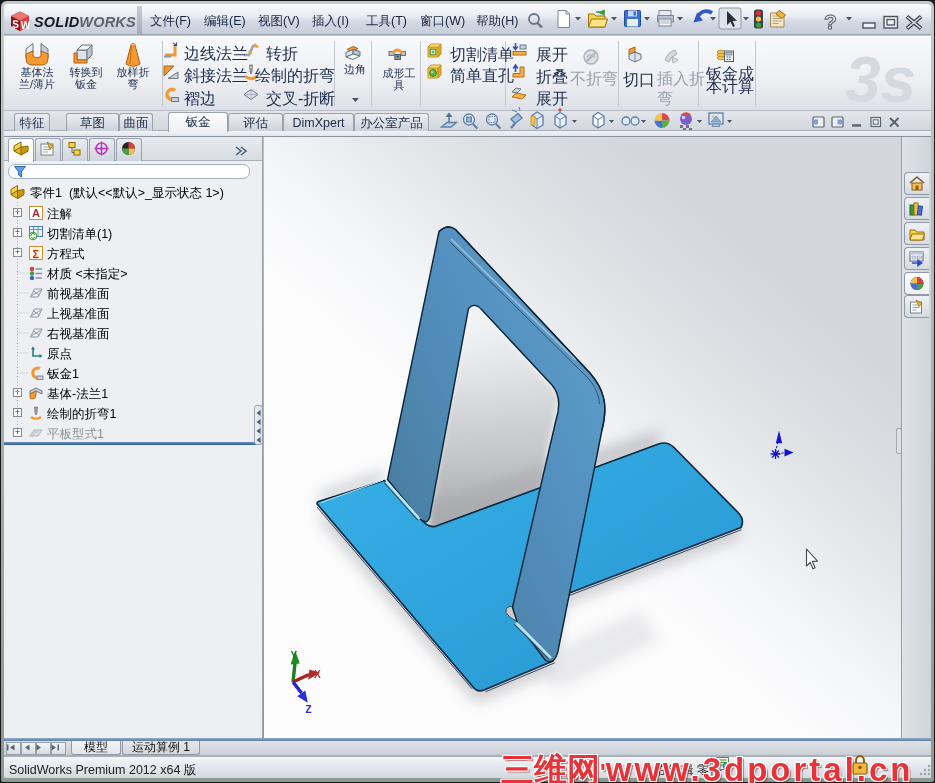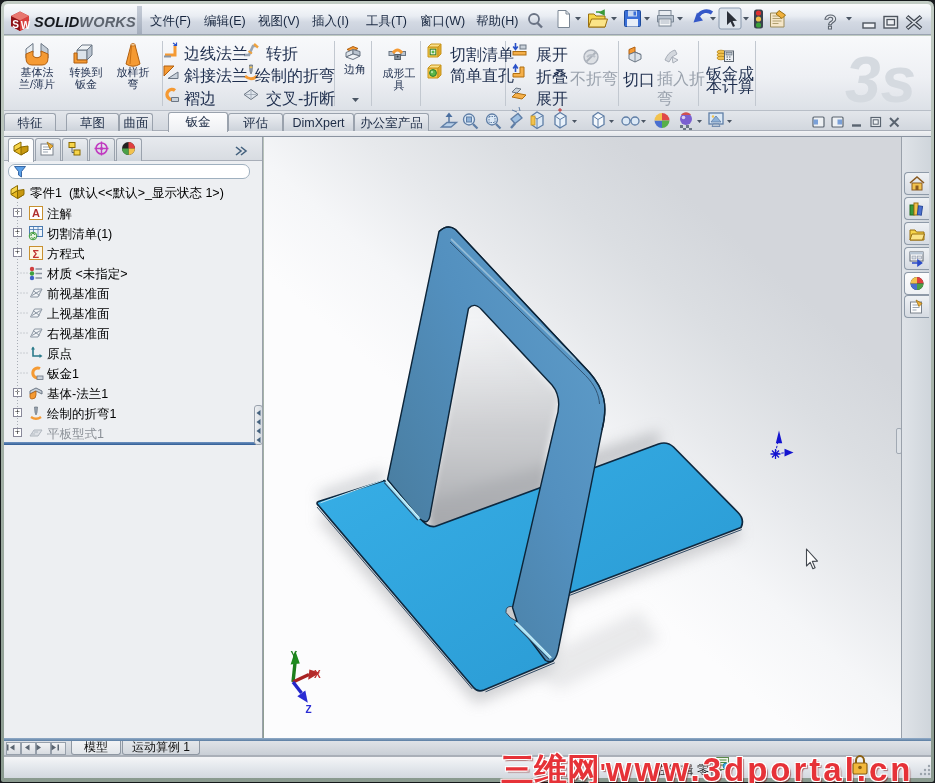--- a/index.html
+++ b/index.html
@@ -202,21 +202,21 @@
 <div class="smtxt" style="left:450px;top:66px">简单直孔</div>
 <div class="smtxt" style="left:536px;top:45px">展开</div>
 <div class="smtxt" style="left:536px;top:67px">折叠</div>
 <div class="smtxt" style="left:536px;top:89px">展开</div>
 <div class="smtxt gray" style="left:570px;top:69px">不折弯</div>
 <div class="smtxt" style="left:623px;top:70px">切口</div>
 <div class="smtxt gray" style="left:657px;top:69px;text-align:left;line-height:20px">插入折<br>弯</div>
 <div class="smtxt" style="left:706px;top:68px;line-height:12.5px">钣金成<br>本计算</div>
 <div id="tabbar"></div>
 <div id="substrip"></div>
-<div class="tab" style="left:4px;width:52px">特征</div>
+<div class="tab" style="left:14px;width:36px">特征</div>
 <div class="tab" style="left:66px;width:53px">草图</div>
 <div class="tab" style="left:119px;width:34px">曲面</div>
 <div class="tab active" style="left:168px;width:60px">钣金</div>
 <div class="tab" style="left:228px;width:55px">评估</div>
 <div class="tab" style="left:283px;width:71px">DimXpert</div>
 <div class="tab" style="left:354px;width:75px">办公室产品</div>
 <svg class="abs" style="left:0;top:0" width="935" height="140" viewBox="0 0 935 140">
 
  <g stroke="#5f7ea6" fill="none" stroke-width="1.3" transform="translate(0,-2)">
 
@@ -652,20 +652,21 @@
 <div id="bluesplit"></div>
 <div id="mtabs">
  <div class="vcr" style="left:2px"></div>
  <div class="vcr" style="left:17px"></div>
  <div class="vcr" style="left:47px"></div>
  <div class="vcr" style="left:32px"></div>
  <div class="mtab" style="left:67px;width:50px;background:linear-gradient(180deg,#f2f3f5,#e2e6ea)">模型</div>
  <div class="mtab" style="left:118px;width:78px;background:linear-gradient(180deg,#e4e7eb,#d2d7dd)">运动算例 1</div>
 </div>
 <div id="statusbar">
+ <div class="abs" style="left:5px;top:5px">SolidWorks Premium 2012 x64 版</div>
  <div class="abs" style="left:652px;top:5px">在编辑 零件</div>
 </div>
 <svg class="abs" style="left:0;top:0" width="935" height="783" viewBox="0 0 935 783"> 
     <g transform="translate(716,757)">
   <rect x="0.5" y="0.5" width="12" height="12" fill="#eef4ea" stroke="#5a8a4a"></rect>
   <path d="M2.5,3 h8 M2.5,5.5 h8 M2.5,8 h5" stroke="#4a8a3a" stroke-width="1"></path>
   <circle cx="10" cy="9" r="3" fill="#3ab0e8" stroke="#1a6a9a" stroke-width="0.8"></circle>
  </g>
 </svg>
 <div id="watermark">三维网<span style="font-size:24px">'</span><span style="letter-spacing:3px">www.3dportal.cn</span></div>

